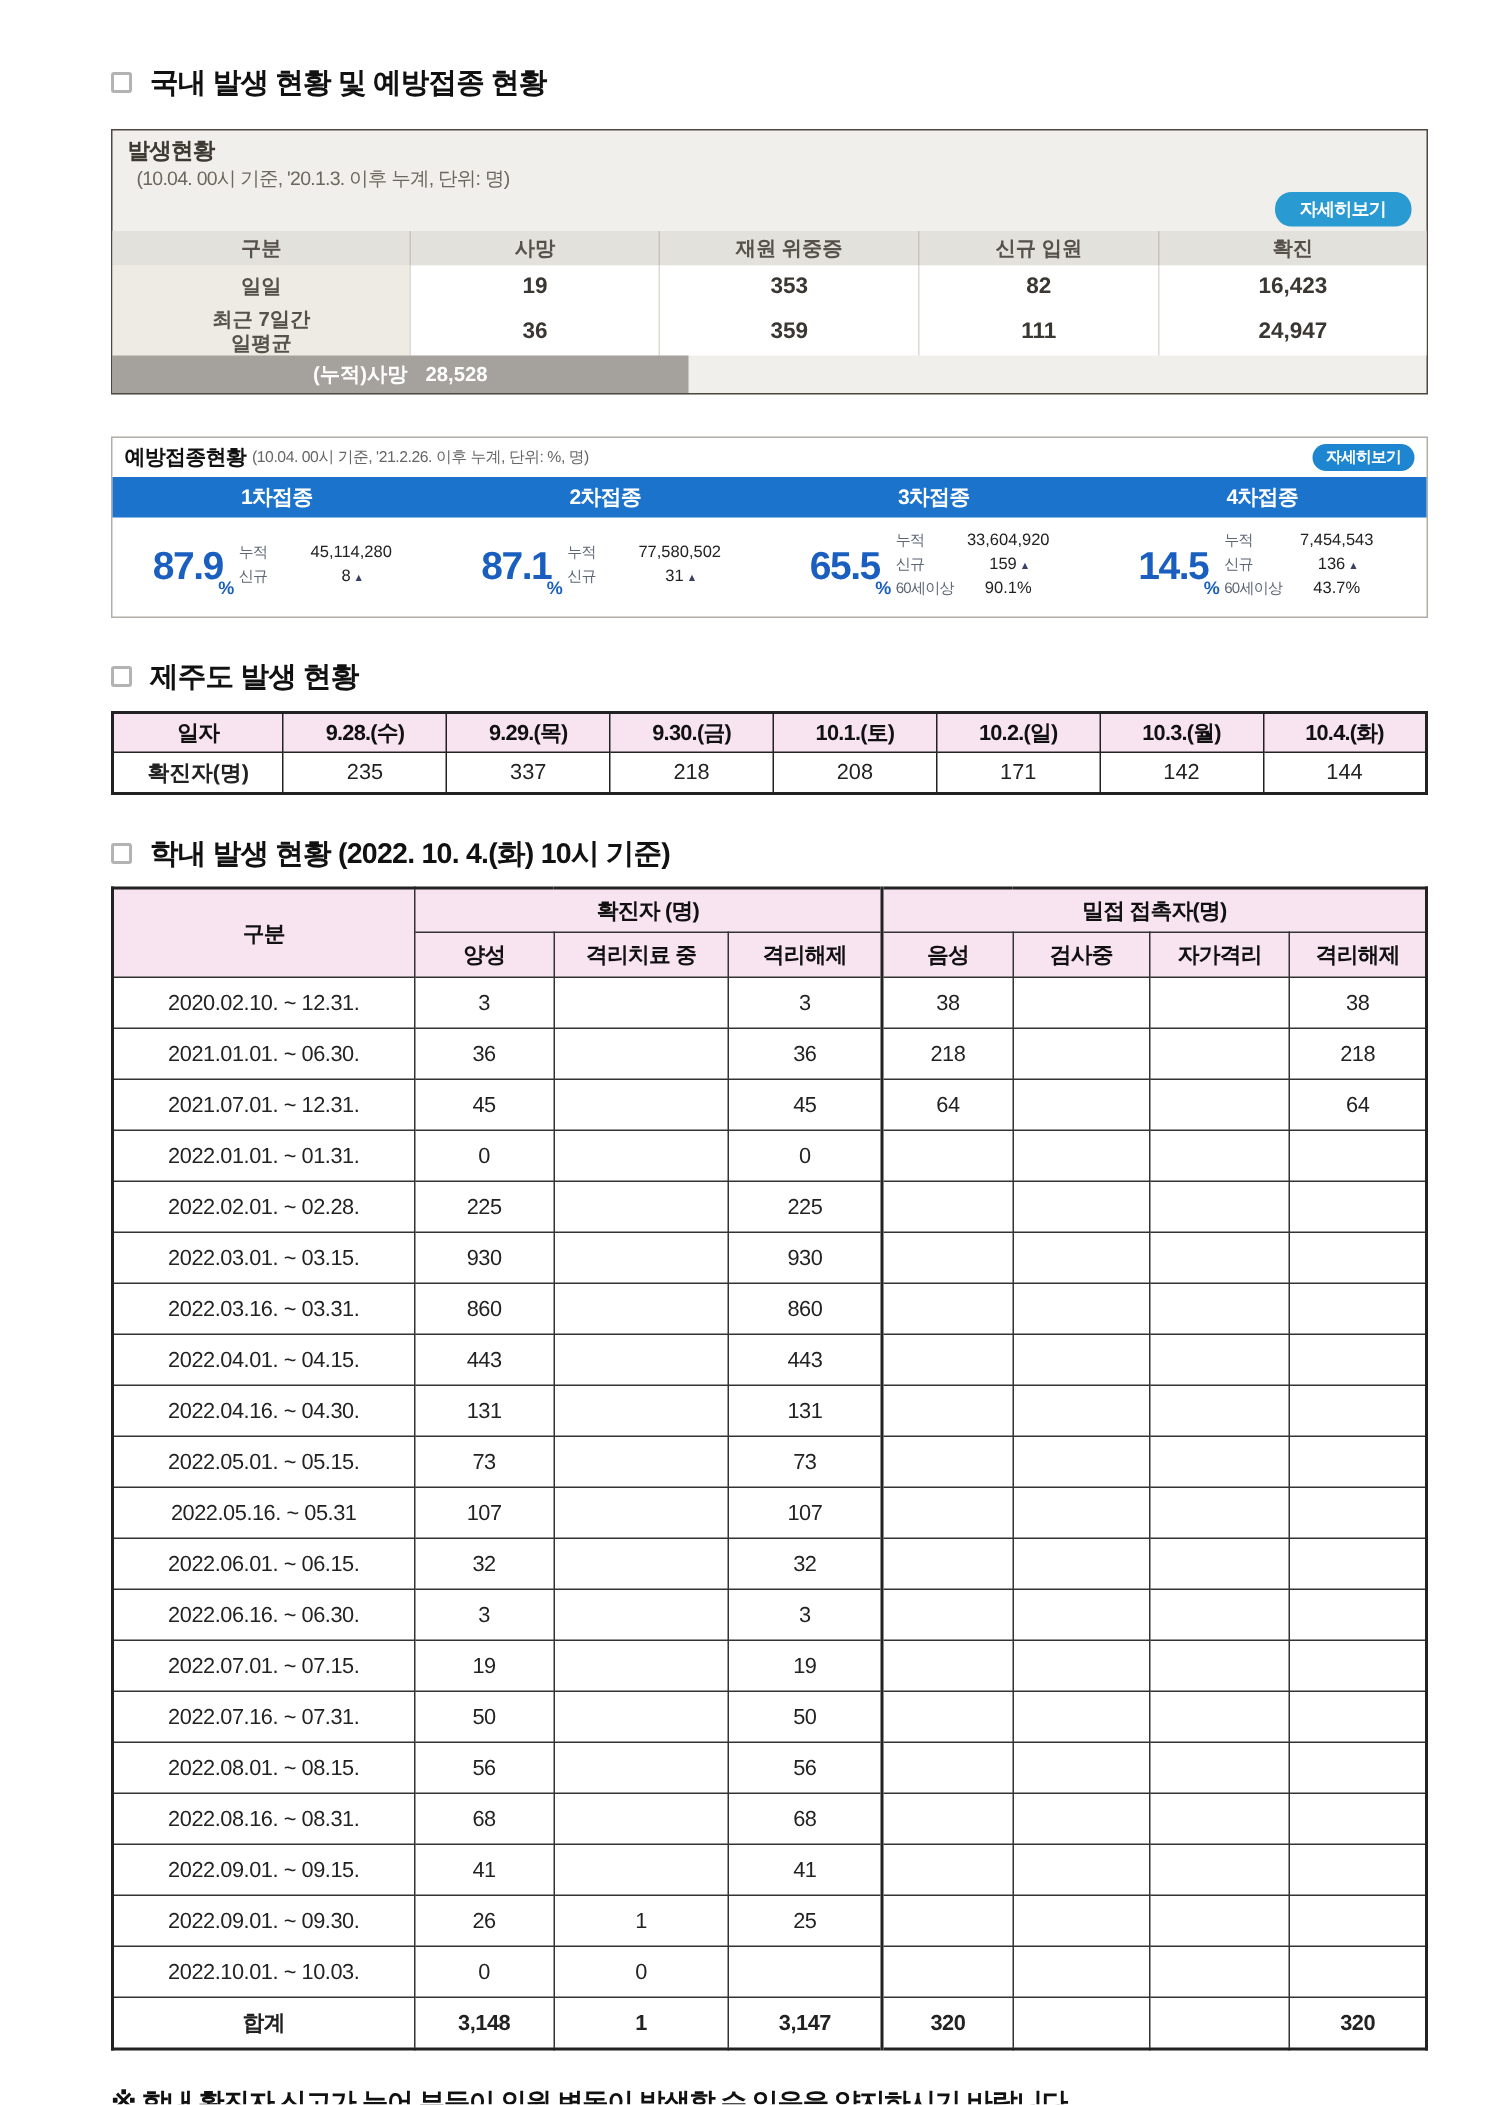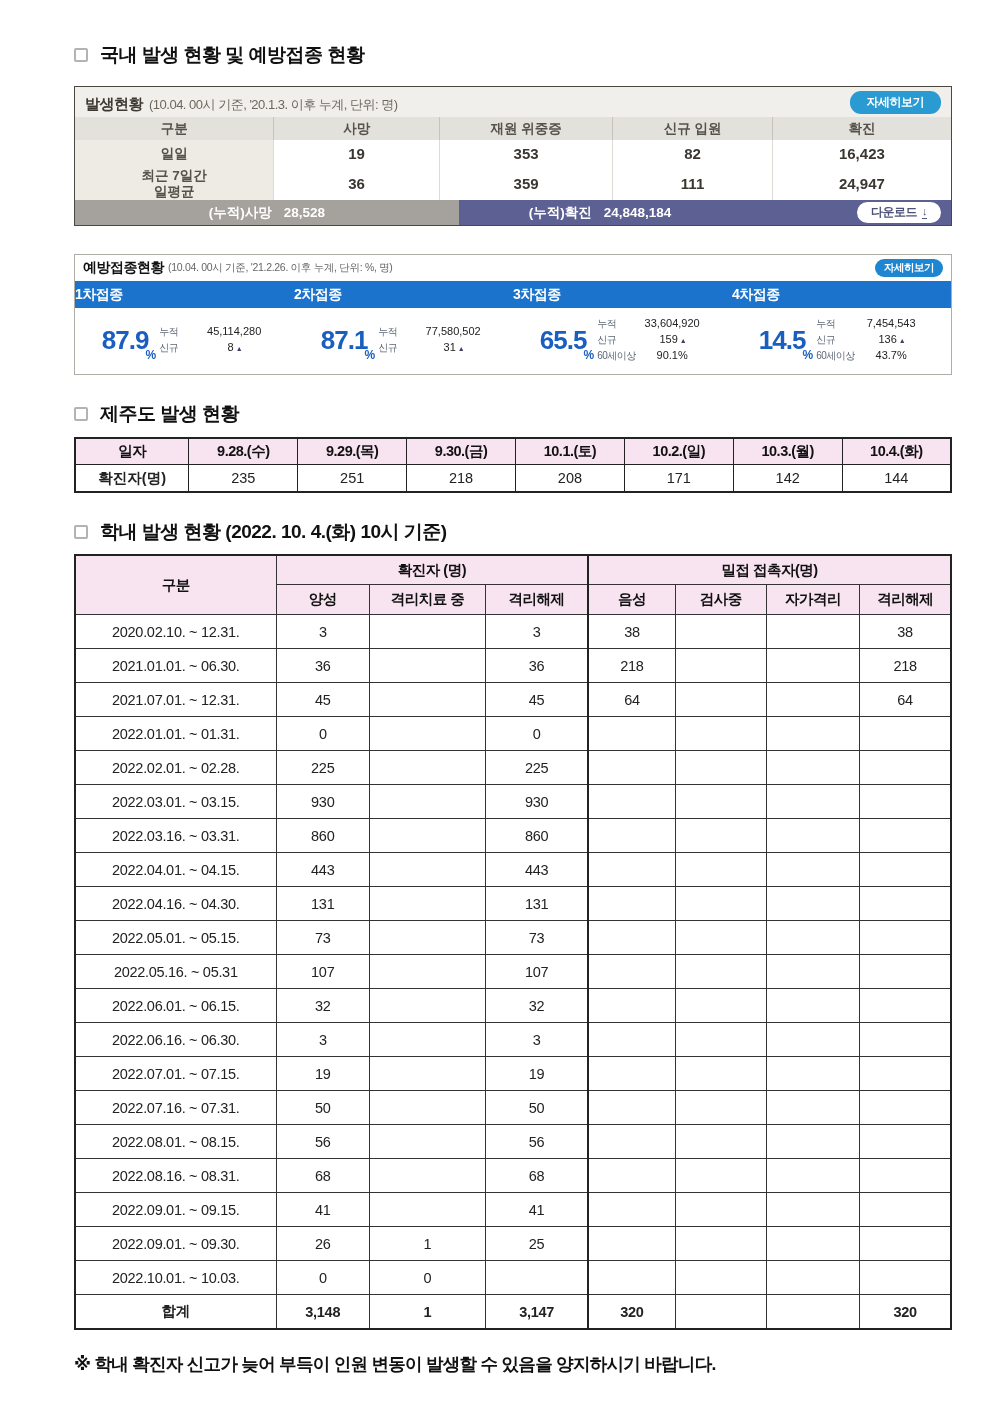--- a/index.html
+++ b/index.html
@@ -7,21 +7,21 @@
   body { font-family:"Liberation Sans","DejaVu Sans",sans-serif; color:#222; }
   .page { position:relative; width:992px; height:1403px; background:#fff; margin:0 auto; overflow:hidden; }
   .content { padding:42px 40px 0 74px; }
 
   
   .sec-title { display:flex; align-items:center; font-size:19px; font-weight:700; color:#111; letter-spacing:-0.5px; }
   .chk { display:inline-block; width:14px; height:14px; border:2px solid #b3b3b3; border-radius:2px; margin-right:12px; flex:0 0 auto; }
 
   
   .outbreak { margin-top:18px; border:1px solid #4c4840; background:#f1efeb; }
-  .ob-titlebar { display:flex; align-items:flex-end; padding:4px 10px 3px; }
+  .ob-titlebar { display:flex; align-items:flex-start; padding:4px 10px 3px;flex-direction:column; }
   .ob-title { font-size:15px; font-weight:700; color:#3e3a33; letter-spacing:-0.5px; }
   .ob-sub { font-size:13px; color:#6e675e; margin-left:6px; letter-spacing:-0.5px; }
   .btn-detail1 { margin-left:auto; background:#2a9ad2; color:#fff; font-size:12px; font-weight:700; border:none; border-radius:11px; padding:3px 17px; letter-spacing:-0.5px; cursor:pointer; }
   .ob-table { width:100%; border-collapse:collapse; table-layout:fixed; }
   .ob-table th, .ob-table td { text-align:center; vertical-align:middle; }
   .ob-head th { background:#e3e1dc; font-size:13.5px; font-weight:700; color:#56514a; height:23px; border-left:1px solid #c8c4bd; }
   .ob-head th:first-child { border-left:none; }
   .ob-row td { background:#fff; font-size:15px; font-weight:700; color:#3a3631; border-left:1px solid #dedbd5;margin-top:36px; }
   .ob-row td.cat { background:#edebe4; font-size:13.5px; color:#56514a; border-left:none; white-space:pre-line; line-height:1.15; }
   .ob-row.r1 td { height:27px; }
@@ -32,21 +32,21 @@
   .btn-download { margin-left:auto; background:#fff; color:#4d5178; border:none; border-radius:11px; font-size:12px; font-weight:700; padding:2px 14px; display:flex; align-items:center; gap:5px; cursor:pointer; letter-spacing:-0.5px; }
   .dl-arrow { display:inline-block; font-size:11px; line-height:1; border-bottom:1.5px solid #4d5178; padding-bottom:1px; }
 
   
   .vacc { margin-top:28px; border:1px solid #b0ada7; background:#fff; }
   .vc-titlebar { display:flex; align-items:center; padding:4px 8px; }
   .vc-title { font-size:14px; font-weight:700; color:#111; letter-spacing:-0.5px; }
   .vc-sub { font-size:10.5px; color:#666; margin-left:4px; letter-spacing:-0.3px; }
   .btn-detail2 { margin-left:auto; background:#1e86d0; color:#fff; font-size:10.5px; font-weight:700; border:none; border-radius:9px; padding:2px 9px; cursor:pointer; letter-spacing:-0.5px; }
   .vc-bluebar { display:grid; grid-template-columns:repeat(4,1fr); background:#1b73cc; height:27px; align-items:center; }
-  .vc-bluebar div { color:#fff; font-size:14px; font-weight:700; text-align:left; letter-spacing:-0.5px; }
+  .vc-bluebar div { color:#fff; font-size:14px; font-weight:700; text-align:center; letter-spacing:-0.5px; }
   .vc-stats { display:grid; grid-template-columns:repeat(4,1fr); padding:8px 0 10px; }
   .dose { display:flex; align-items:center; justify-content:center; gap:1px; }
   .pct { color:#1a5fc0; font-size:26px; font-weight:700; letter-spacing:-1px; line-height:1; }
   .pctu { color:#1a5fc0; font-size:12px; font-weight:700; align-self:flex-end; margin:0 2px 2px -4px; }
   .mini { font-size:10px; line-height:1.45; }
   .mini .mrow { display:flex; align-items:center; }
   .mini .mlabel { color:#5c6675; width:44px; letter-spacing:-0.5px; }
   .mini .mval { color:#222; min-width:64px; text-align:center; font-size:11px; }
   .up { font-size:7px; color:#3a3f66; margin-left:2px; }
 
@@ -118,28 +118,20 @@
           <td>111</td>
           <td>24,947</td>
         </tr>
       </tbody>
         </table>
       <div class="ob-bottom">
         <div class="ob-death">
           <span>(누적)사망</span>
           <span>28,528</span>
         </div>
-        <div class="ob-conf">
-          <span>(누적)확진</span>
-          <span>24,848,184</span>
-          <button class="btn-download">
-            <span>다운로드</span>
-            <span class="dl-arrow">↓</span>
-          </button>
-        </div>
       </div>
     </div>
 
     <div class="vacc">
       <div class="vc-titlebar">
         <span class="vc-title">예방접종현황</span>
         <span class="vc-sub">(10.04. 00시 기준, '21.2.26. 이후 누계, 단위: %, 명)</span>
         <button class="btn-detail2">자세히보기</button>
       </div>
       <div class="vc-bluebar">
@@ -239,21 +231,21 @@
           <th>9.29.(목)</th>
           <th>9.30.(금)</th>
           <th>10.1.(토)</th>
           <th>10.2.(일)</th>
           <th>10.3.(월)</th>
           <th>10.4.(화)</th>
         </tr>
         <tr>
           <td class="rowlabel">확진자(명)</td>
           <td>235</td>
-          <td>251</td>
+          <td>337</td>
           <td>218</td>
           <td>208</td>
           <td>171</td>
           <td>142</td>
           <td>144</td>
         </tr>
       </tbody>
         </table>
     </div>
 

